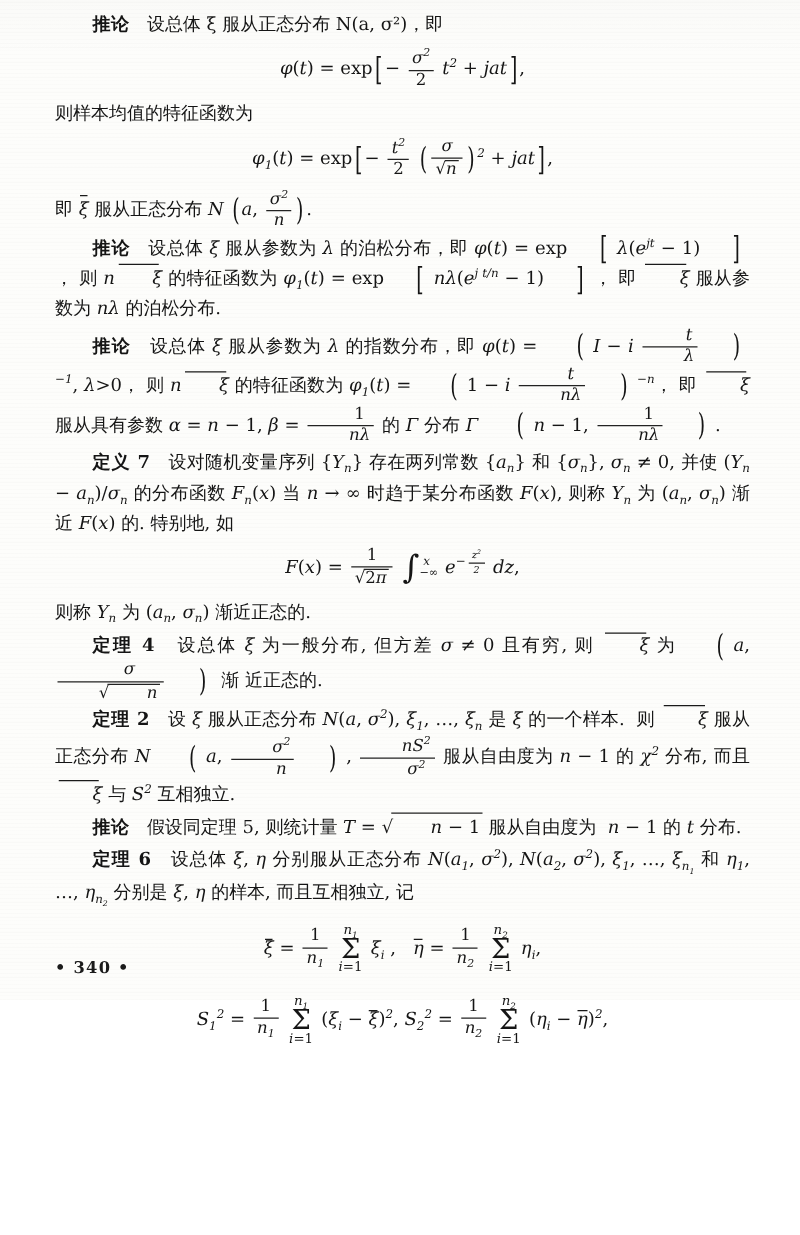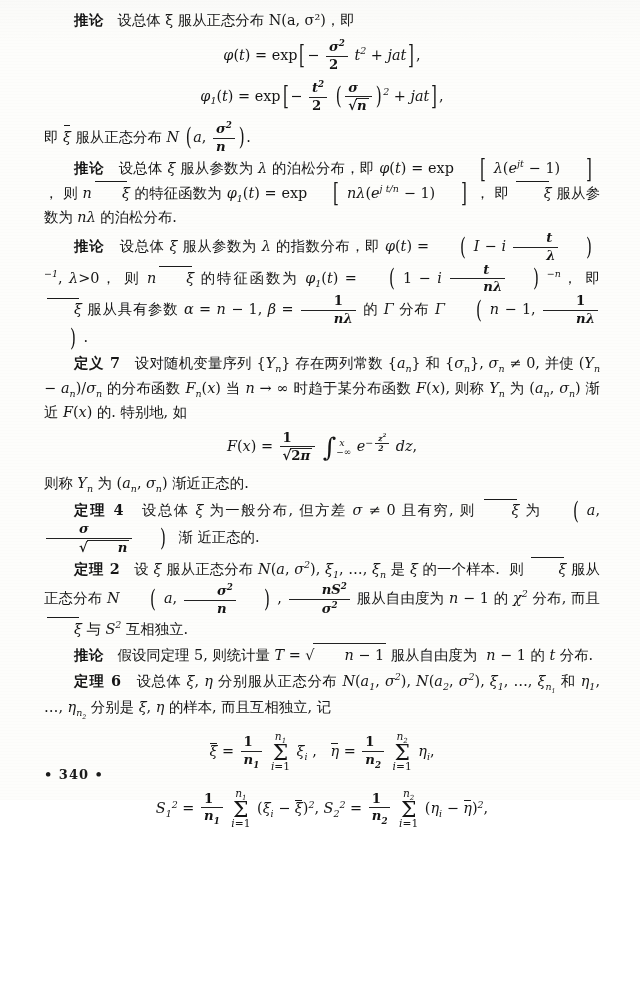--- a/index.html
+++ b/index.html
@@ -59,25 +59,24 @@
     font-style: italic;
     font-family: "DejaVu Serif", "Liberation Serif", serif;
   }
   sup, sub {
     font-size: 0.66em;
     font-style: italic;
   }
   .frac {
     display: inline-block;
     vertical-align: middle;
-    text-align: left;
+    text-align: center;
     line-height: 1.08;
     font-size: 0.92em;
     margin: 0 2px;
-    font-weight: bold;
   }
   .frac .num {
     display: block;
     border-bottom: 1px solid #222;
     padding: 0 3px 1px 3px;
   }
   .frac .den {
     display: block;
     padding: 1px 3px 0 3px;
   }
@@ -186,20 +185,23 @@
       <span class="lbl">推论</span>
       &nbsp;&nbsp;<span>设总体 ξ 服从正态分布 N(a, σ²)，即</span>
     </p>
 
     <div class="eq">
       <span class="mathit">φ</span>(<span class="mathit">t</span>) = exp<span class="bigbr">[</span>−
       <span class="frac"><span class="num"><span class="mathit">σ</span><sup>2</sup></span><span class="den">2</span></span>
       <span class="mathit">t</span><sup>2</sup> + <span class="mathit">jat</span><span class="bigbr">]</span>,
     </div>
 
+    <p class="para">
+      <span>则样本均值的特征函数为</span>
+    </p>
 
     <div class="eq">
       <span class="mathit">φ</span><sub>1</sub>(<span class="mathit">t</span>) = exp<span class="bigbr">[</span>−
       <span class="frac"><span class="num"><span class="mathit">t</span><sup>2</sup></span><span class="den">2</span></span>
       <span class="bigpar">(</span><span class="frac"><span class="num"><span class="mathit">σ</span></span><span class="den">√<span class="sqrt"><span class="mathit">n</span></span></span></span><span class="bigpar">)</span><sup>2</sup>
       + <span class="mathit">jat</span><span class="bigbr">]</span>,
     </div>
 
     <p class="para gap-after">
       即 <span class="ov mathit">ξ</span> 服从正态分布 <span class="mathit">N</span>

